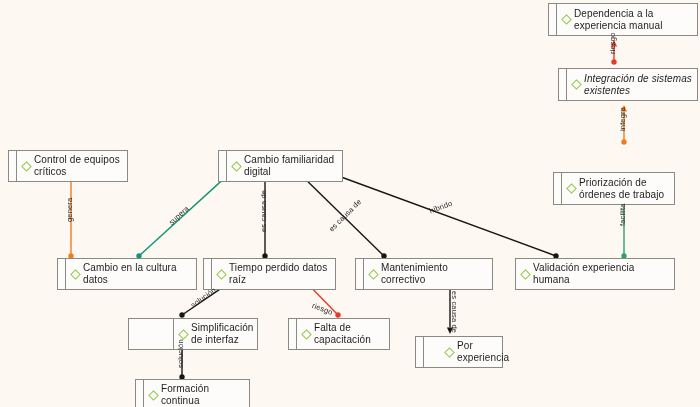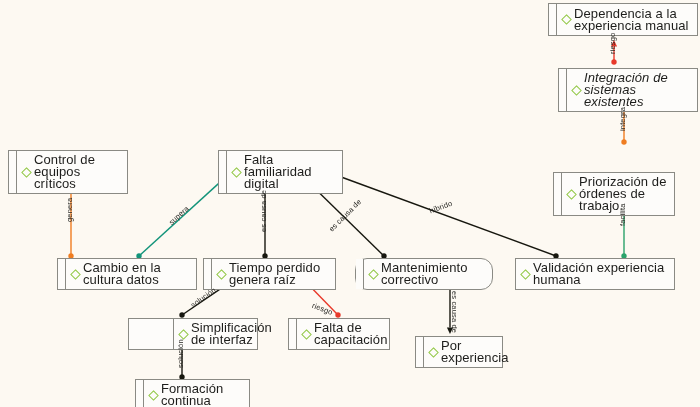--- a/index.html
+++ b/index.html
@@ -50,21 +50,21 @@
     min-width: 0;
   }
   .node-icon {
     flex: 0 0 auto;
     width: 11px;
     height: 11px;
     margin-right: 2px;
     display: inline-block;
   }
   .node-label {
-    font-size: 13px;
+    font-size: 10px;
     line-height: 12px;
     color: #1d1d1b;
     letter-spacing: 0.1px;
     white-space: normal;
   }
   .edge-label {
     position: absolute;
     font-size: 7.5px;
     color: #262622;
     white-space: nowrap;
@@ -176,42 +176,42 @@
           </svg>
           <span class="node-label">Control de equipos críticos</span>
         </div>
       </div>
       <div class="node" style="left: 218px; top: 150px; width: 125px; min-height: 19px;">
         <div class="node-bar"></div>
         <div class="node-body">
           <svg class="node-icon" viewBox="0 0 12 12">
             <polygon points="6,1 11,6 6,11 1,6" fill="none" stroke="#8ec63f" stroke-width="1.1"></polygon>
           </svg>
-          <span class="node-label">Falta familiaridad digital</span>
+          <span class="node-label">Cambio familiaridad digital</span>
         </div>
       </div>
       <div class="node" style="left: 37px; top: 258px; width: 140px; min-height: 19px; margin-left: 20px;">
         <div class="node-bar"></div>
         <div class="node-body">
           <svg class="node-icon" viewBox="0 0 12 12">
             <polygon points="6,1 11,6 6,11 1,6" fill="none" stroke="#8ec63f" stroke-width="1.1"></polygon>
           </svg>
           <span class="node-label">Cambio en la cultura datos</span>
         </div>
       </div>
       <div class="node" style="left: 203px; top: 258px; width: 133px; min-height: 19px;">
         <div class="node-bar"></div>
         <div class="node-body">
           <svg class="node-icon" viewBox="0 0 12 12">
             <polygon points="6,1 11,6 6,11 1,6" fill="none" stroke="#8ec63f" stroke-width="1.1"></polygon>
           </svg>
-          <span class="node-label">Tiempo perdido genera raíz</span>
-        </div>
-      </div>
-      <div class="node" style="left: 355px; top: 258px; width: 138px; min-height: 19px; border-radius: 12px;">
+          <span class="node-label">Tiempo perdido datos raíz</span>
+        </div>
+      </div>
+      <div class="node" style="left: 355px; top: 258px; width: 138px; min-height: 19px;">
         <div class="node-bar"></div>
         <div class="node-body">
           <svg class="node-icon" viewBox="0 0 12 12">
             <polygon points="6,1 11,6 6,11 1,6" fill="none" stroke="#8ec63f" stroke-width="1.1"></polygon>
           </svg>
           <span class="node-label">Mantenimiento correctivo</span>
         </div>
       </div>
       <div class="node" style="left: 515px; top: 258px; width: 160px; min-height: 19px; flex-direction: column;">
         <div class="node-bar"></div>
@@ -233,21 +233,21 @@
       </div>
       <div class="node" style="left: 288px; top: 318px; width: 102px; min-height: 19px;">
         <div class="node-bar"></div>
         <div class="node-body">
           <svg class="node-icon" viewBox="0 0 12 12">
             <polygon points="6,1 11,6 6,11 1,6" fill="none" stroke="#8ec63f" stroke-width="1.1"></polygon>
           </svg>
           <span class="node-label">Falta de capacitación</span>
         </div>
       </div>
-      <div class="node" style="left: 415px; top: 336px; width: 88px; min-height: 18px;">
+      <div class="node" style="left: 415px; top: 336px; width: 88px; min-height: 18px; gap: 16px;">
         <div class="node-bar"></div>
         <div class="node-body">
           <svg class="node-icon" viewBox="0 0 12 12">
             <polygon points="6,1 11,6 6,11 1,6" fill="none" stroke="#8ec63f" stroke-width="1.1"></polygon>
           </svg>
           <span class="node-label">Por experiencia</span>
         </div>
       </div>
       <div class="node" style="left: 135px; top: 379px; width: 115px; min-height: 19px;">
         <div class="node-bar"></div>

